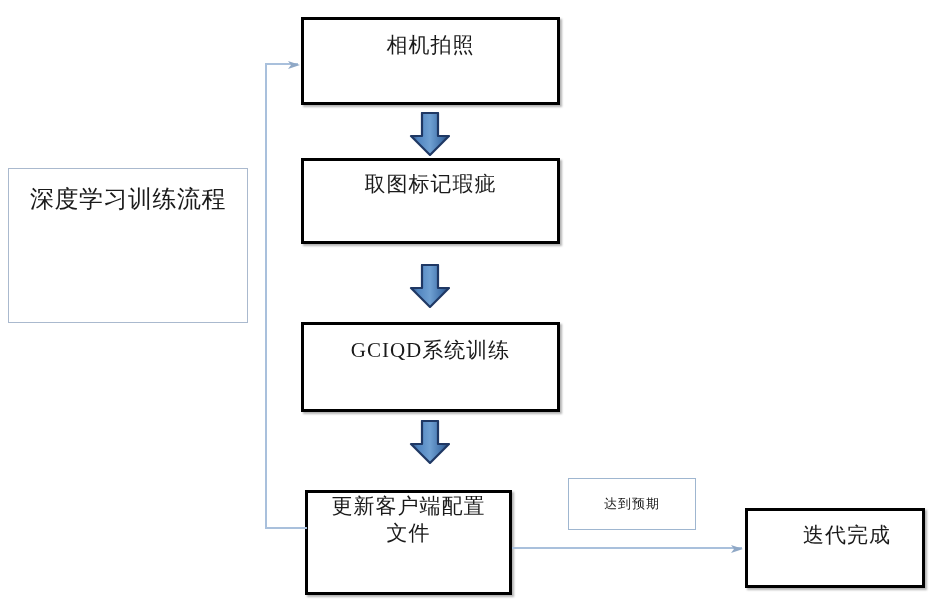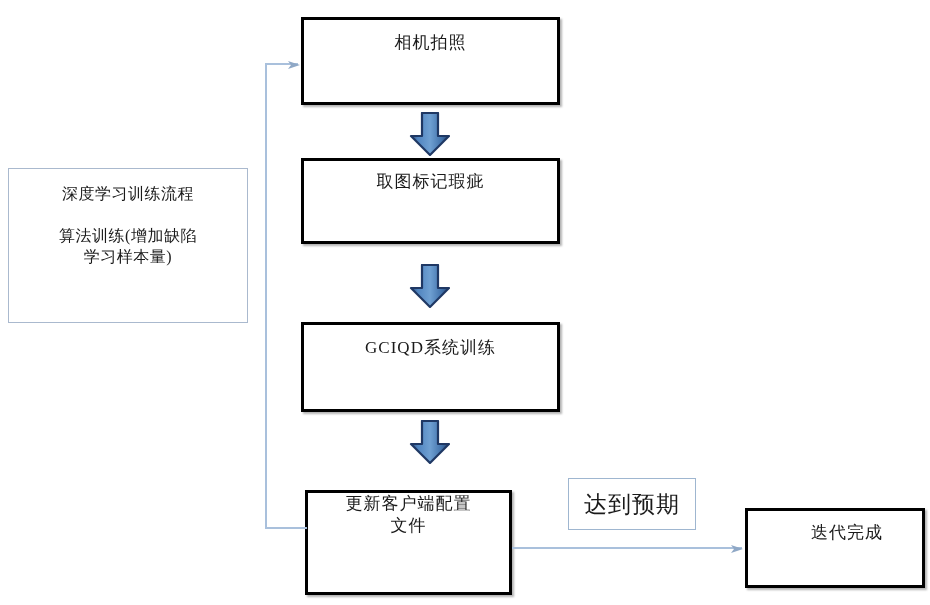--- a/index.html
+++ b/index.html
@@ -31,21 +31,21 @@
     box-sizing: border-box;
     border: 1.5px solid #aab9ce;
     background: #ffffff;
     display: flex;
     flex-direction: column;
     align-items: center;
     justify-content: flex-start;
     padding-top: 14px;
   }
   .side-panel-line {
-    font-size: 16px;
+    font-size: 24px;
     color: #1a1a1a;
     line-height: 1.35;
     text-align: center;
     white-space: pre-line;
     letter-spacing: 0.5px;
   }
   .side-panel-line.first {
     margin-bottom: 20px;
   }
 
@@ -54,21 +54,21 @@
     position: absolute;
     box-sizing: border-box;
     background: #ffffff;
     border: 3.5px solid #000000;
     box-shadow: 2px 2px 2px rgba(0,0,0,0.30);
   }
   .proc-box .proc-label {
     display: block;
     width: 100%;
     text-align: center;
-    font-size: 17px;
+    font-size: 21px;
     color: #1a1a1a;
     line-height: 1.3;
     letter-spacing: 1px;
     white-space: pre-line;
   }
 
   #box-camera      { left: 301px; top: 17px;  width: 259px; height: 88px; }
   #box-camera .proc-label      { margin-top: 12px; }
 
   #box-mark        { left: 301px; top: 158px; width: 259px; height: 86px; }
@@ -91,21 +91,21 @@
     width: 128px;
     height: 52px;
     box-sizing: border-box;
     border: 1.5px solid #9fb6d0;
     background: #ffffff;
     display: flex;
     align-items: center;
     justify-content: center;
   }
   .note-box .note-label {
-    font-size: 23px;
+    font-size: 13px;
     color: #1a1a1a;
     letter-spacing: 1px;
   }
 
   
   .block-arrow {
     position: absolute;
     width: 42px;
     height: 44px;
   }
@@ -136,22 +136,20 @@
   #loop-arrowhead { left: 288px; top: 57px; }
   #flow-arrowhead { left: 731px; top: 541px; }
 </style>
 </head>
 <body>
 
 <div id="canvas">
 
   <div class="side-panel">
     <span class="side-panel-line first">深度学习训练流程</span>
-    <span class="side-panel-line">算法训练(增加缺陷
-学习样本量)</span>
   </div>
 
   <div class="proc-box" id="box-camera">
     <span class="proc-label">相机拍照</span>
   </div>
 
   <div class="block-arrow" id="arrow-1">
     <svg width="42" height="44" viewBox="0 0 42 44">
       <defs>
         <linearGradient id="ag1" x1="0" y1="0" x2="1" y2="0">

